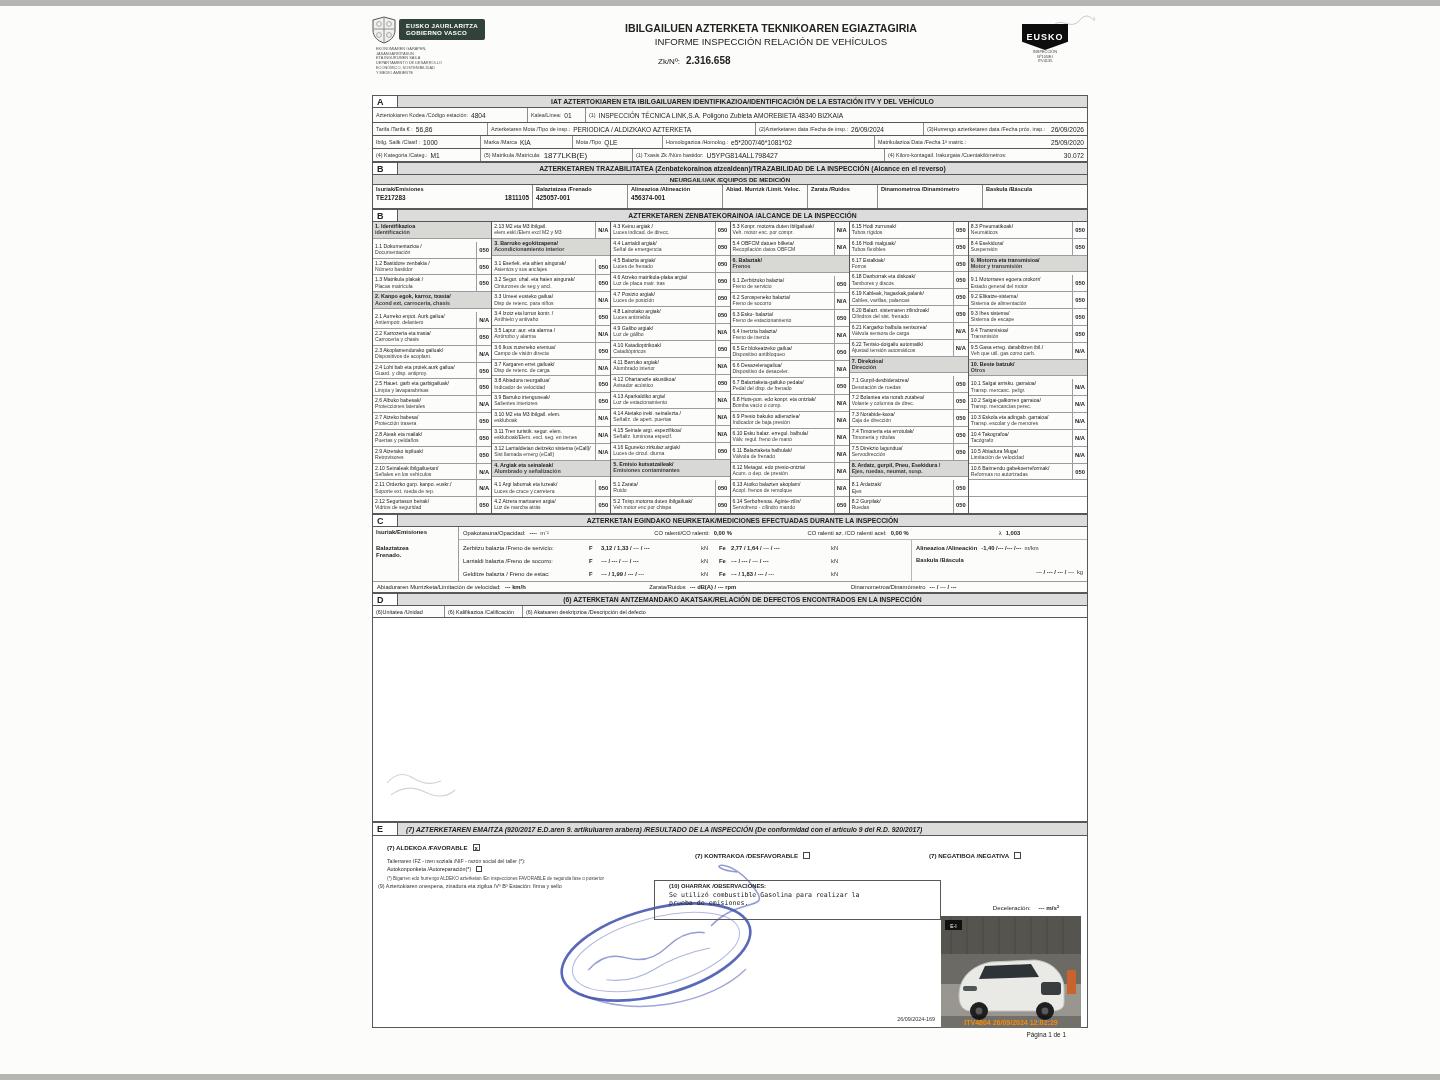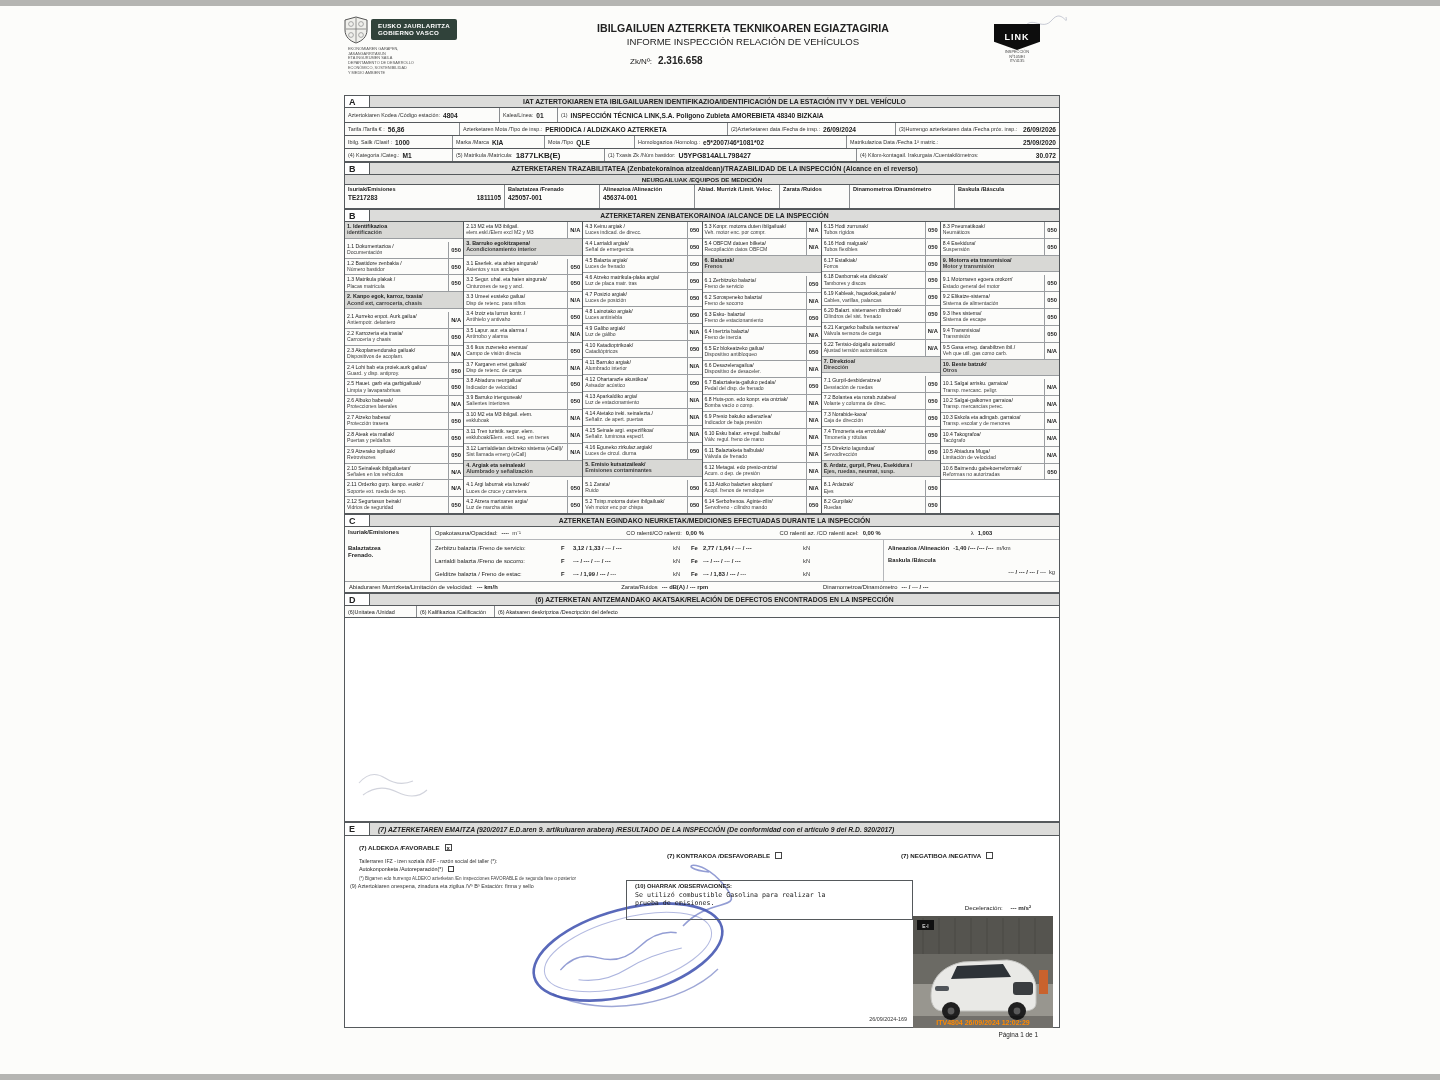--- a/index.html
+++ b/index.html
@@ -1,18 +1,18 @@
 <!DOCTYPE html>
 <html><head>
 <meta charset="utf-8">
 <style>
   html,body{margin:0;padding:0;}
   body{width:1440px;height:1080px;position:relative;background:#b5b5b2;font-family:"Liberation Sans",sans-serif;color:#222;-webkit-font-smoothing:antialiased;}
   .scan{position:absolute;left:0;top:6px;width:1440px;height:1068px;background:#fcfcfa;}
-  .form{position:absolute;left:344px;top:16px;width:716px;box-sizing:border-box;}
+  .form{position:absolute;left:372px;top:16px;width:716px;box-sizing:border-box;}
   .form *{box-sizing:border-box;}
 
   
   .hdr{display:flex;margin-bottom:3px;height:76px;}
   .gov{width:168px;}
   .govtop{display:flex;align-items:flex-start;gap:3px;}
   .shield{flex:0 0 auto;}
   .banner{background:#30423a;color:#fff;font-weight:bold;font-size:6.2px;line-height:7.4px;padding:3px 7px;border-radius:2px;letter-spacing:.3px;margin-top:3px;}
   .dept{margin-top:3px;font-size:3.9px;line-height:4.7px;color:#555;padding-left:4px;}
   .tblk{flex:1;text-align:center;padding-top:6px;}
@@ -29,21 +29,21 @@
   .secbar{display:flex;height:13px;}
   .secletter{width:26px;border:1px solid #55595c;font-weight:bold;font-size:9px;display:flex;align-items:center;padding-left:4px;background:#fff;}
   .sectitle{flex:1;border:1px solid #55595c;border-left:none;background:#dcdcda;display:flex;align-items:center;justify-content:center;font-weight:bold;font-size:6.8px;}
   .sectitle.left{justify-content:flex-start;padding-left:8px;font-style:italic;}
 
   
   .arow{display:flex;border:1px solid #55595c;border-top:none;min-height:13px;}
   .acell{border-right:1px solid #8a8d90;padding:1px 3px;display:flex;align-items:center;flex-wrap:wrap;overflow:hidden;}
   .acell:last-child{border-right:none;flex:1;}
   .al{font-size:5.4px;color:#333;}
-  .av{font-size:6.6px;font-weight:bold;margin-left:3px;}
+  .av{font-size:6.6px;font-weight:normal;margin-left:3px;}
   .av.big{font-size:8px;}
   .av.vin{font-size:7px;}
   .av.right{margin-left:auto;}
 
   
   .equipbar{height:10px;border:1px solid #55595c;border-top:none;background:#dcdcda;display:flex;align-items:center;justify-content:center;font-weight:bold;font-size:6.2px;}
   .equip{display:flex;border:1px solid #55595c;border-top:none;height:24px;}
   .ecell{border-right:1px solid #8a8d90;padding:1px 3px;overflow:hidden;}
   .ecell:last-child{border-right:none;}
   .elab{font-size:5.6px;font-weight:bold;}
@@ -94,21 +94,21 @@
   .defbody{border:1px solid #55595c;border-top:none;height:204px;position:relative;background:#fff;}
 
   
   .ebody{border:1px solid #55595c;border-top:none;height:192px;position:relative;background:#fff;}
   .resline{position:absolute;font-size:6.2px;font-weight:bold;display:flex;align-items:center;}
   .chk{display:inline-block;width:7px;height:7px;border:1px solid #444;font-size:6px;line-height:7px;text-align:center;font-weight:bold;vertical-align:middle;margin-left:5px;background:#fff;}
   .tinyline{position:absolute;font-size:5.2px;color:#333;}
   .footnote{position:absolute;font-size:4.6px;color:#444;}
   .siglabel{position:absolute;left:5px;top:47px;width:268px;font-size:5.4px;color:#333;}
   .stampsvg{position:absolute;left:168px;top:38px;overflow:visible;}
-  .obsbox{position:absolute;left:281px;top:44px;width:287px;height:40px;border:1px solid #55595c;padding:2px 8px;}
+  .obsbox{position:absolute;left:281px;top:44px;width:287px;height:40px;border:1px solid #55595c;padding:2px 14px;}
   .obslab{font-size:5.8px;font-weight:bold;}
   .obstext{font-family:"DejaVu Sans Mono",monospace;font-size:6.6px;line-height:8px;margin-top:2px;width:200px;}
   .decel{position:absolute;right:28px;top:68px;font-size:6.2px;}
   .decel b{margin-left:6px;}
   .photo{position:absolute;right:6px;top:80px;width:140px;height:112px;}
   .photoref{position:absolute;right:152px;top:180px;font-size:5.4px;color:#333;}
   .pageline{text-align:right;font-size:6.4px;padding:3px 22px 0 0;}
 </style>
 </head>
 <body>
@@ -147,21 +147,21 @@
       <div class="t1">IBILGAILUEN AZTERKETA TEKNIKOAREN EGIAZTAGIRIA</div>
       <div class="t2">INFORME INSPECCIÓN RELACIÓN DE VEHÍCULOS</div>
       <div class="t3">
         <span>Zk/Nº:</span><span class="t3v">2.316.658</span>
       </div>
     </div>
     <div class="enacblk">
       <svg class="pen" width="52" height="22" viewBox="0 0 52 22">
         <path d="M2,16 C10,2 20,20 30,8 S46,16 44,5" fill="none" stroke="#9aa0b4" stroke-width="1" opacity="0.55"></path>
       </svg>
-      <div class="enacbox">LINK</div>
+      <div class="enacbox">EUSKO</div>
       <div class="enacsub">INSPECCIÓN</div>
       <div class="enacsub">Nº105/EI</div>
       <div class="enacsub">ITV4135</div>
     </div>
   </div>
 
   <div class="secbar">
     <div class="secletter">A</div>
     <div class="sectitle">IAT AZTERTOKIAREN ETA IBILGAILUAREN IDENTIFIKAZIOA/IDENTIFICACIÓN DE LA ESTACIÓN ITV Y DEL VEHÍCULO</div>
   </div>

